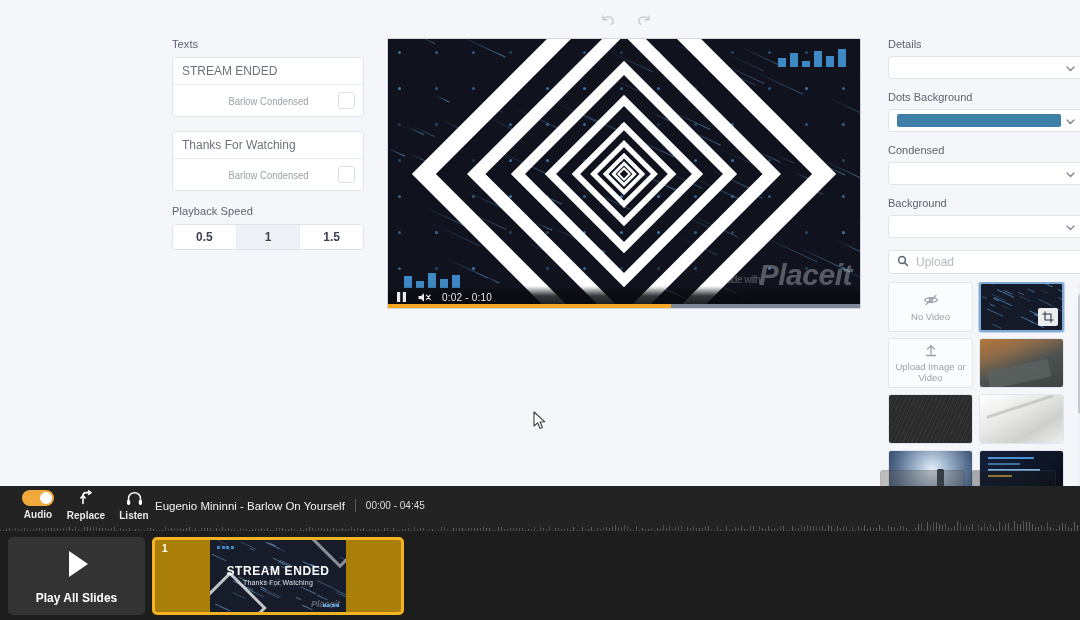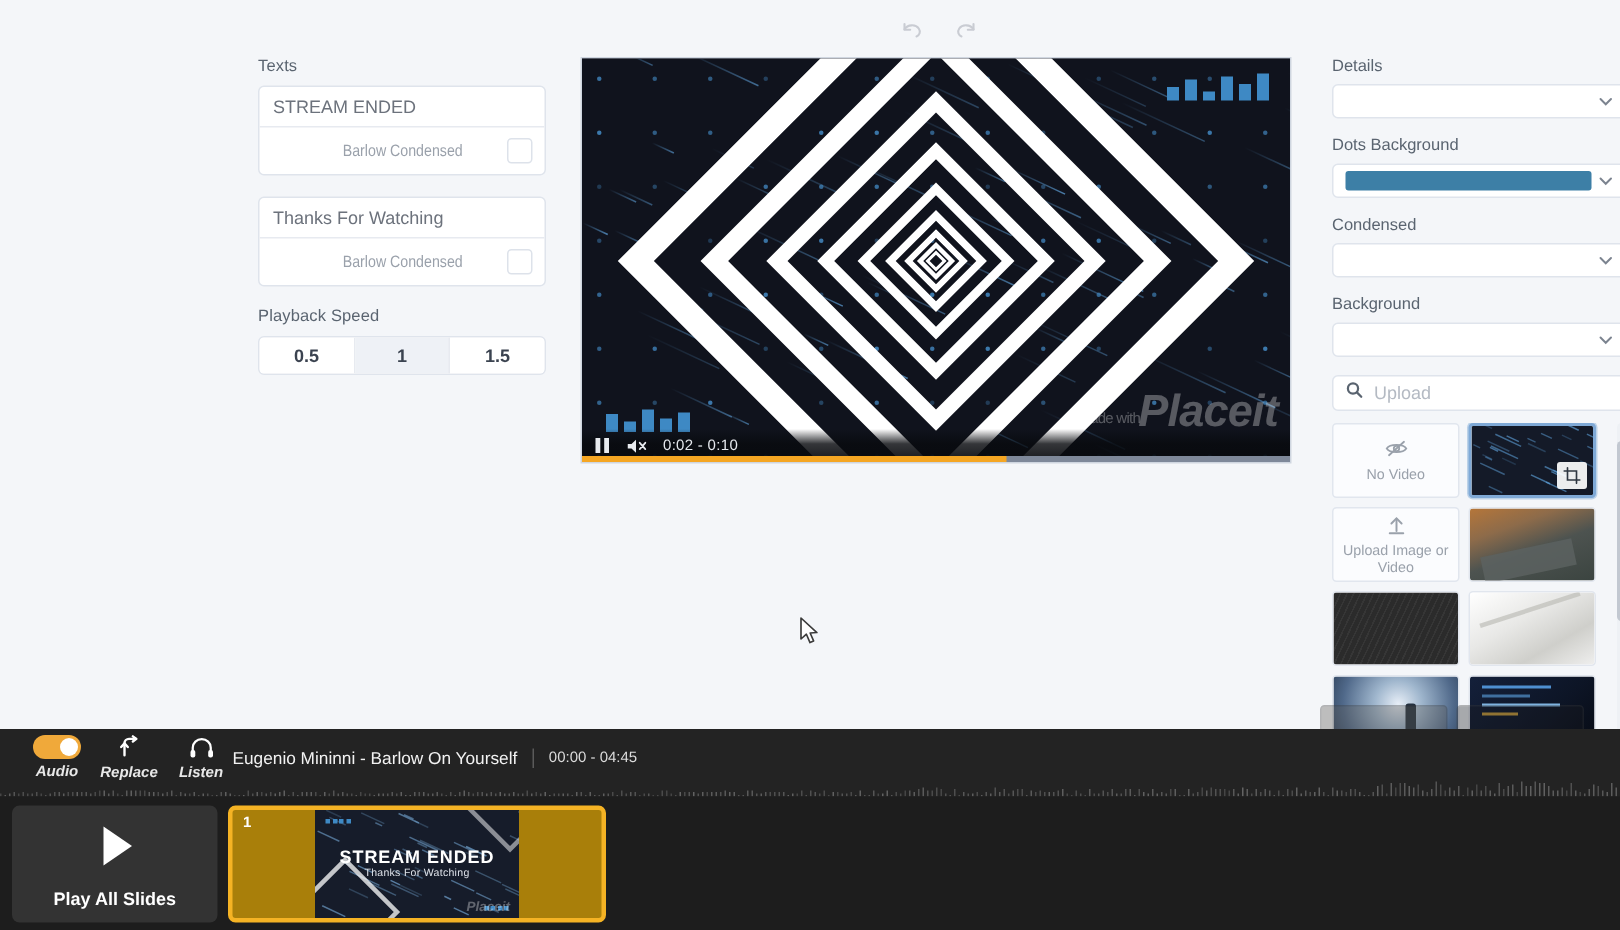--- a/index.html
+++ b/index.html
@@ -120,21 +120,21 @@
     position:absolute; right:4px; bottom:4px; width:20px; height:18px;
     background:rgba(255,255,255,.92); border-radius:2px;
     display:flex; align-items:center; justify-content:center; color:#2f3742;
   }
   .scrollbar { position:absolute; right:0; top:0; width:6px; height:232px; background:#eef1f5; border-radius:3px; }
   .scrollbar > i { position:absolute; top:12px; left:0; width:6px; height:120px; background:#c2c8d1; border-radius:3px; display:block; }
 
   
   .bottom { position:absolute; left:0; bottom:0; width:1080px; height:134px; background:#232323; z-index:5; }
   .audio-bar { position:absolute; left:0; top:0; width:1080px; height:45px; }
-  .audio-items { position:absolute; left:14px; top:4px; display:flex; gap:0;font-style:italic; }
+  .audio-items { position:absolute; left:14px; top:4px; display:flex; gap:0; }
   .ai { width:48px; display:flex; flex-direction:column; align-items:center; gap:3px; }
   .ai-label { font-size:10px; color:#e8e8e8; font-weight:bold; }
   .toggle { width:32px; height:16px; border-radius:9px; background:#f0a93a; position:relative; }
   .toggle i { position:absolute; right:2px; top:2px; width:12px; height:12px; border-radius:50%; background:#fff; display:block; }
   .ai-icon { height:17px; color:#ffffff; display:flex; align-items:center; }
   .track-info { position:absolute; left:155px; top:13px; display:flex; align-items:center; gap:10px; }
   .track-name { color:#f2f2f2; font-size:11.5px; }
   .track-sep { width:1px; height:13px; background:#5a5a5a; }
   .track-time { color:#dcdcdc; font-size:10px; }
   .waveform { position:absolute; left:0; bottom:0; width:1080px; height:12px; overflow:hidden; }

